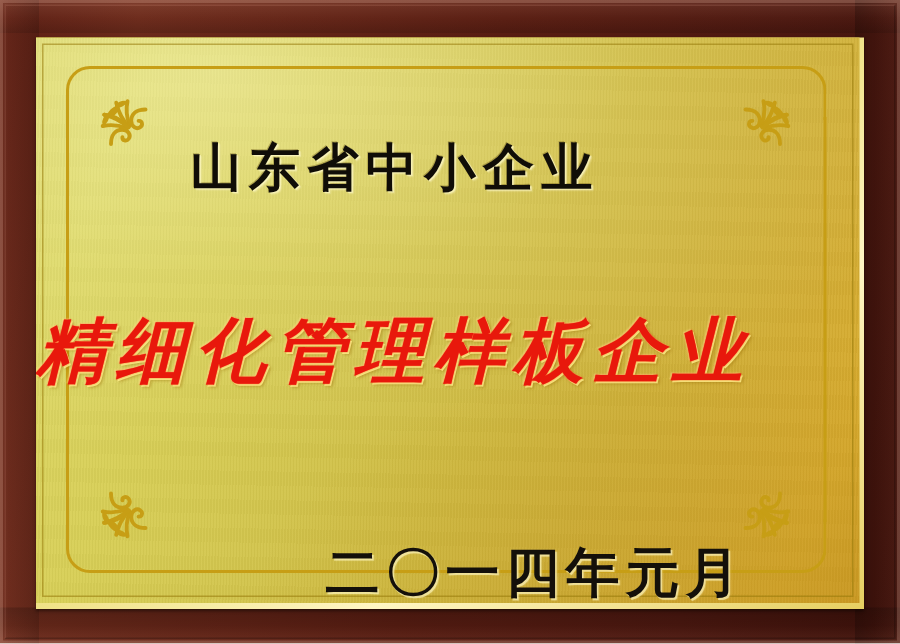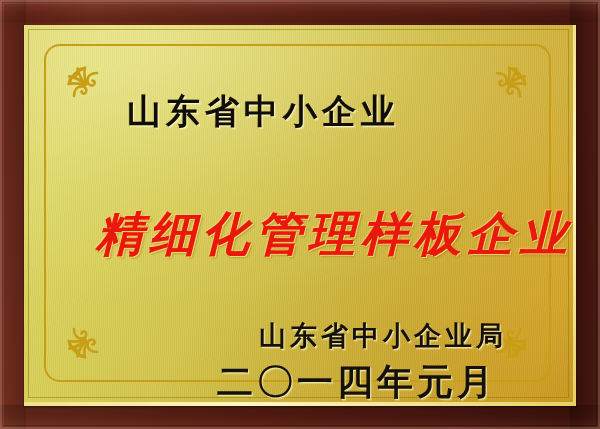--- a/index.html
+++ b/index.html
@@ -229,21 +229,21 @@
       -0.5px -0.5px 0 rgba(90,70,10,0.35);
     white-space: nowrap;
     margin-left: 40px;
   }
 
   .title-main {
     position: absolute;
     left: 0;
     right: 0;
     top: 178px;
-    text-align: right;
+    text-align: left;
     font-family: "DejaVu Serif", "Liberation Serif", serif;
     font-style: italic;
     font-weight: 700;
     font-size: 47px;
     letter-spacing: 6px;
     color: #e8180c;
     text-shadow:
        0 0 1px #ff3a12,
        1px 1px 0 rgba(255,240,140,0.85),
        2px 2px 2px rgba(150,105,0,0.40),
@@ -389,21 +389,20 @@
             </g>
           </svg>
         </div>
       </div>
 
       <div class="txt-layer">
         <div class="title-top">山东省中小企业</div>
 
         <div class="title-main">精细化管理样板企业</div>
 
-        <div class="issuer">山东省中小企业局</div>
 
         <div class="issue-date">二〇一四年元月</div>
       </div>
 
     </div>
   </div>
 
 </div>
 
 </body></html>

